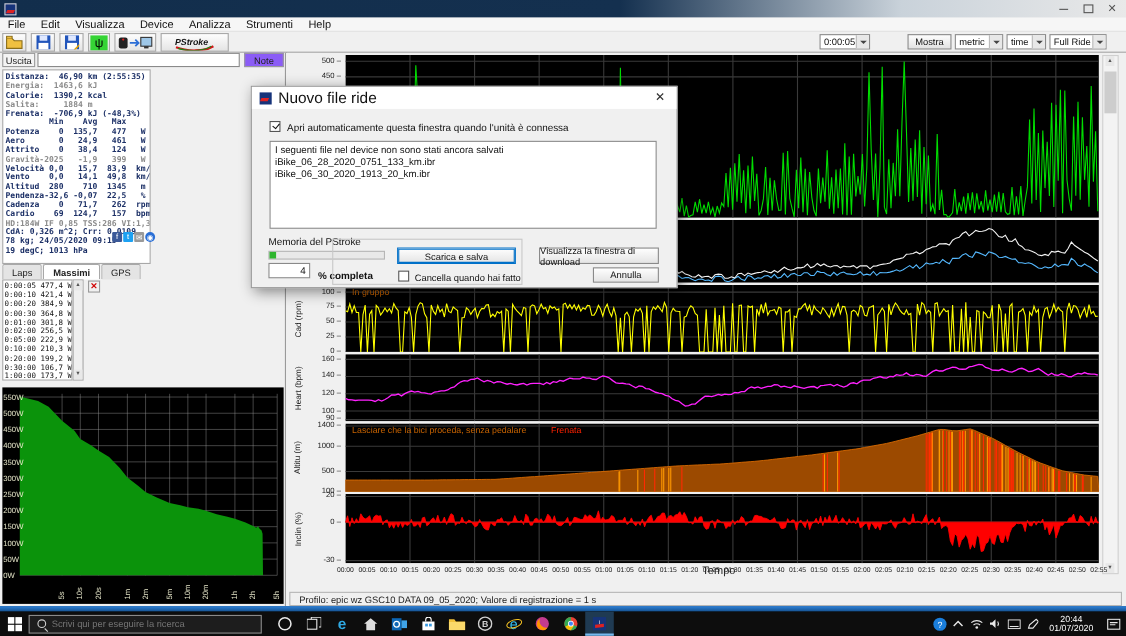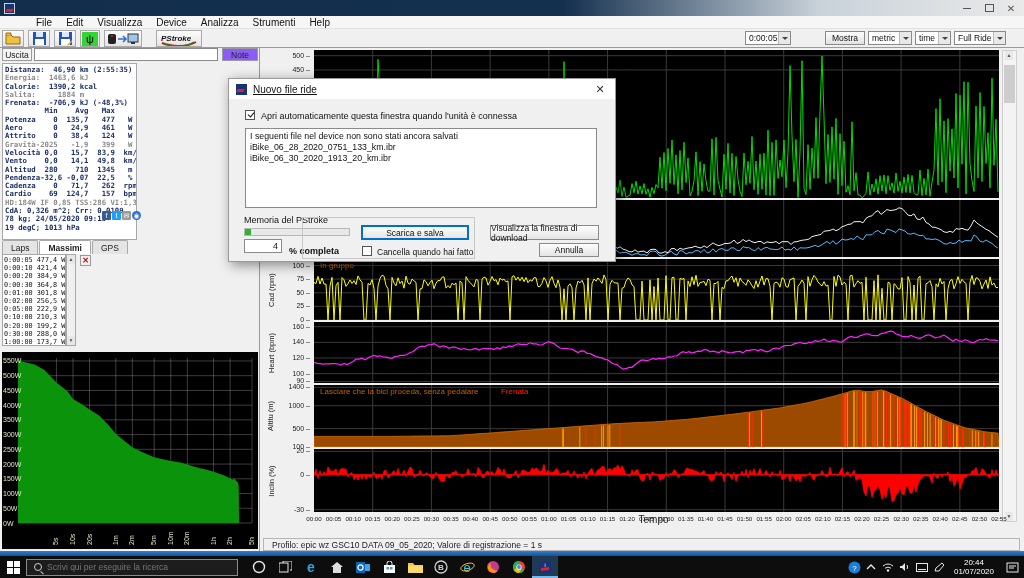--- a/index.html
+++ b/index.html
@@ -14,21 +14,21 @@
   #app-icon { width:11px; height:11px; margin:0 5px 0 4px; background:#16337a; position:relative; border:1px solid #d0d0d0;}
   #app-icon:after{ content:""; position:absolute; left:1px; top:5px; width:7px; height:3px; background:#d22; transform:skewX(-25deg);}
   #title-text { color:#fff; font-size:9.5px; white-space:nowrap; }
   #win-controls { position:absolute; right:2px; top:0; display:flex; height:16px; }
   .wbtn { width:22px; height:16px; display:flex; align-items:center; justify-content:center; color:#555; }
   .wmin:after{content:""; width:8px; height:1px; background:#555;}
   .wmax:after{content:""; width:7px; height:6px; border:1px solid #555;}
   .wclose{ font-size:10px; color:#555; }
 
   
-  #menubar { position:absolute; left:0; top:16px; width:1024px; height:13px; background:#f6f6f6; display:flex; align-items:center; border-bottom:1px solid #e2e2e2;padding-left:29px;}
+  #menubar { position:absolute; left:0; top:16px; width:1024px; height:13px; background:#f6f6f6; display:flex; align-items:center; border-bottom:1px solid #e2e2e2;}
   .menu-item { font-size:10px; color:#111; padding:0 7px; height:13px; line-height:13px; }
   #toolbar { position:absolute; left:0; top:29px; width:1024px; height:19px; background:#f0f0f0; border-bottom:1px solid #9a9a9a; }
   .tbtn { position:absolute; top:1px; height:17px; border:1px solid #a9a9a9; background:linear-gradient(#fdfdfd,#e4e4e4); display:flex; align-items:center; justify-content:center; }
   .combo { position:absolute; top:2px; height:14px; background:#fff; border:1px solid #8a8a8a; font-size:8.5px; color:#111; display:flex; align-items:center; padding-left:3px; }
   .combo .arrowbox { position:absolute; right:0; top:0; width:12px; height:100%; background:#e8e8e8; border-left:1px solid #bbb; }
   .combo .arrowbox:after { content:""; position:absolute; left:3px; top:5px; border:3px solid transparent; border-top-color:#444; }
   .pushbtn { position:absolute; top:2px; height:14px; border:1px solid #8a8a8a; background:linear-gradient(#fdfdfd,#e2e2e2); font-size:8.5px; color:#111; display:flex; align-items:center; justify-content:center; }
 
   
   #left-panel { position:absolute; left:0; top:48px; width:260px; height:503px; background:#f0f0f0; border-right:1px solid #9a9a9a; }
@@ -59,21 +59,21 @@
   #tempo-label { position:absolute; top:466px; font-size:10px; color:#222; }
   #vscroll { position:absolute; left:741px; top:2px; width:15px; height:472px; background:#f3f3f3; border:1px solid #cfcfcf;}
   #vthumb { position:absolute; left:1px; top:14px; width:11px; height:38px; background:#cdcdcd; }
   #statusbar { position:absolute; left:2px; top:490px; width:757px; height:13px; border:1px solid #b5b5b5; background:#f0f0f0; font-size:8.5px; color:#222; line-height:12px; padding-left:8px;}
 
   
   #dialog { position:absolute; left:228px; top:78px; width:388px; height:184px; background:#f0f0f0; border:1px solid #9a9a9a; box-shadow:3px 3px 12px rgba(0,0,0,.45); z-index:50;}
   #dlg-title { position:absolute; left:0; top:0; width:100%; height:20px; background:#fff; display:flex; align-items:center; }
   #dlg-icon { width:11px; height:11px; margin:0 6px 0 7px; background:#16337a; position:relative;}
   #dlg-icon:after{ content:""; position:absolute; left:1px; top:5px; width:7px; height:3px; background:#d22; transform:skewX(-25deg);}
-  #dlg-title-text { font-size:10px; color:#111;text-decoration:underline; }
+  #dlg-title-text { font-size:14px; color:#111; }
   #dlg-close { position:absolute; right:8px; top:3px; width:14px; height:14px; color:#333; font-size:11px; text-align:center; line-height:14px;}
   .chk { position:absolute; width:10px; height:10px; background:#fff; border:1px solid #555; }
   .chk.checked:after { content:""; position:absolute; left:2px; top:1px; width:5px; height:3px; border-left:1.5px solid #111; border-bottom:1.5px solid #111; transform:rotate(-50deg);}
   .dlg-label { position:absolute; font-size:9px; color:#111; white-space:nowrap; }
   #dlg-list { position:absolute; left:16px; top:49px; width:352px; height:80px; background:#fff; border:1px solid #8a8a8a; padding:2px 0 0 4px; overflow:hidden;}
   .dlg-file { font-size:8.8px; line-height:11px; color:#111; white-space:nowrap;}
   #dlg-progress { position:absolute; left:15px; top:149px; width:106px; height:8px; border:1px solid #b6b6b6; background:#e8e8e8;}
   #dlg-progress-fill { width:6%; height:100%; background:#2db52d; }
   #dlg-pct-box { position:absolute; left:15px; top:160px; width:38px; height:14px; background:#fff; border:1px solid #8a8a8a; font-size:9px; text-align:right; padding:1px 3px 0 0; color:#111;}
   #dlg-group { position:absolute; left:73px; top:138px; width:173px; height:42px; border:1px solid #c8c8c8; }
@@ -166,21 +166,21 @@
       </div>
       <div class="tbtn" style="left: 104px; width: 38px;">
         <svg width="32" height="13">
           <rect x="1" y="2" width="8" height="10" rx="2" fill="#222"></rect>
           <circle cx="5" cy="4" r="1" fill="#e02020"></circle>
           <path d="M11 7h7M16 4l3 3-3 3" stroke="#2d6fd6" stroke-width="1.6" fill="none"></path>
           <rect x="21" y="2" width="10" height="8" fill="#9ec7e8" stroke="#333"></rect>
           <rect x="24" y="10" width="4" height="2" fill="#333"></rect>
         </svg>
       </div>
-      <div class="tbtn" style="left: 156px; width: 46px;">
+      <div class="tbtn" style="left: 146px; width: 62px;">
         <svg width="42" height="15">
           <text x="3" y="10" font-size="8" font-style="italic" font-weight="bold" fill="#111">PStroke</text>
           <path d="M4 12c10 4 26 4 34-1" stroke="#d01818" stroke-width="2" fill="none"></path>
           <path d="M6 13c10 3 22 3 30-2" stroke="#1a8a1a" stroke-width="1.2" fill="none"></path>
         </svg>
       </div>
     </div>
 
   <div id="left-panel">
     <div id="uscita-box">Uscita</div>
@@ -222,21 +222,21 @@
     <div id="maxima-list">
         <div class="max-row">0:00:05 477,4 W</div>
         <div class="max-row">0:00:10 421,4 W</div>
         <div class="max-row">0:00:20 384,9 W</div>
         <div class="max-row">0:00:30 364,8 W</div>
         <div class="max-row">0:01:00 301,8 W</div>
         <div class="max-row">0:02:00 256,5 W</div>
         <div class="max-row">0:05:00 222,9 W</div>
         <div class="max-row">0:10:00 210,3 W</div>
         <div class="max-row">0:20:00 199,2 W</div>
-        <div class="max-row">0:30:00 288,0 W</div>
+        <div class="max-row">0:30:00 106,7 W</div>
         <div class="max-row">1:00:00 173,7 W</div>
       </div>
     <div id="maxima-scroll">
       <div class="sarrow" style="top:0;">▲</div>
       <div class="sarrow" style="bottom:0;">▼</div>
     </div>
     <div id="del-btn">✕</div>
     <svg id="mmp-chart" width="256" height="197">
         <rect x="0" y="0" width="256" height="197" fill="#000"></rect>
         <line x1="16" y1="171" x2="250" y2="171" stroke="#9a9a9a" stroke-width="0.4"></line>

